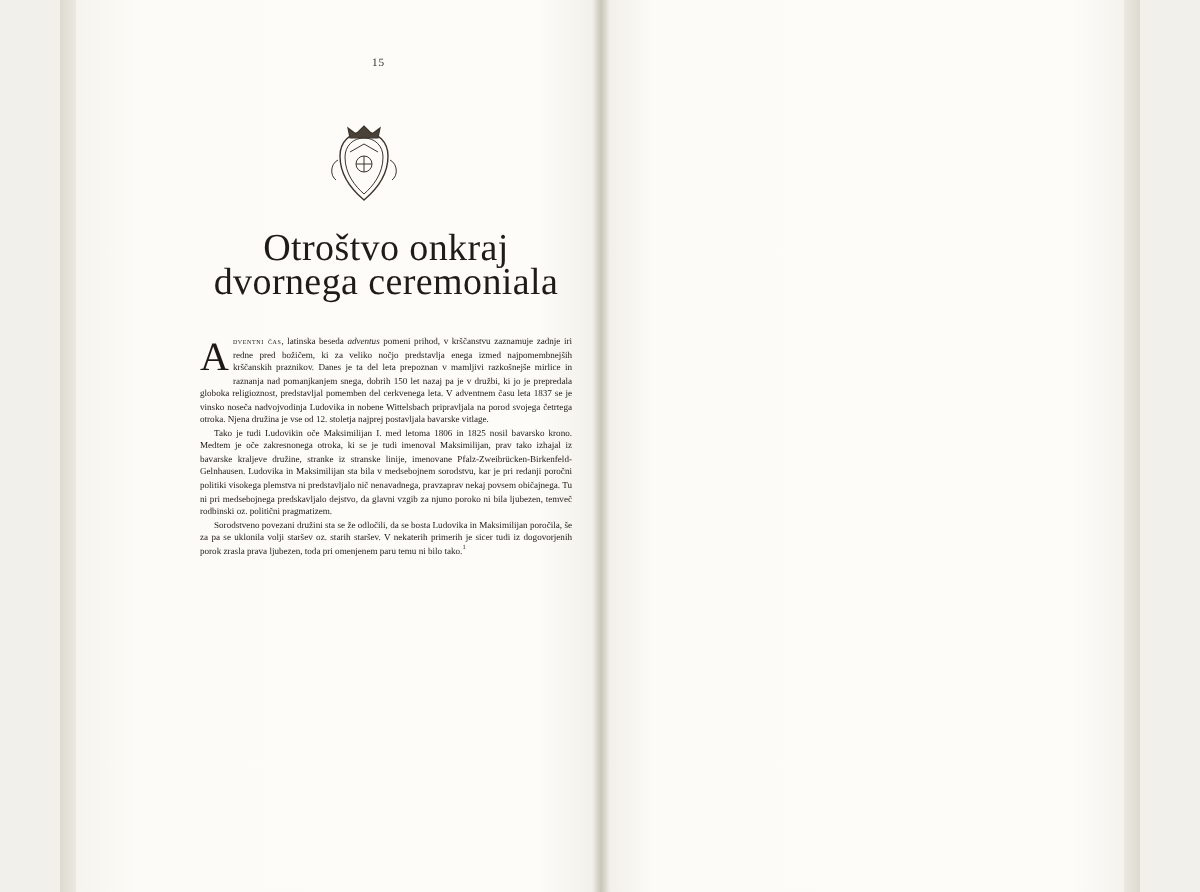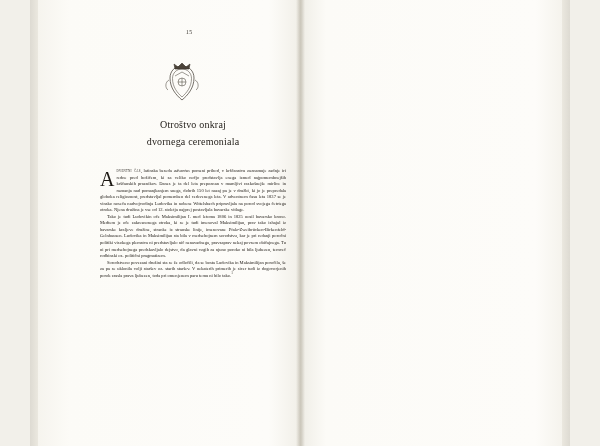--- a/index.html
+++ b/index.html
@@ -80,21 +80,21 @@
   }
   .crest svg { display: block; }
 
   
   .chapter-title {
     position: absolute;
     left: 62px;
     top: 116px;
     width: 186px;
     text-align: center;
-    font-size: 10px;
+    font-size: 19px;
     line-height: 17px;
     color: #1f1b16;
     font-family: "Liberation Serif", serif;
     letter-spacing: 0.2px;
   }
 
   
   .col {
     position: absolute;
     font-size: 4.55px;

